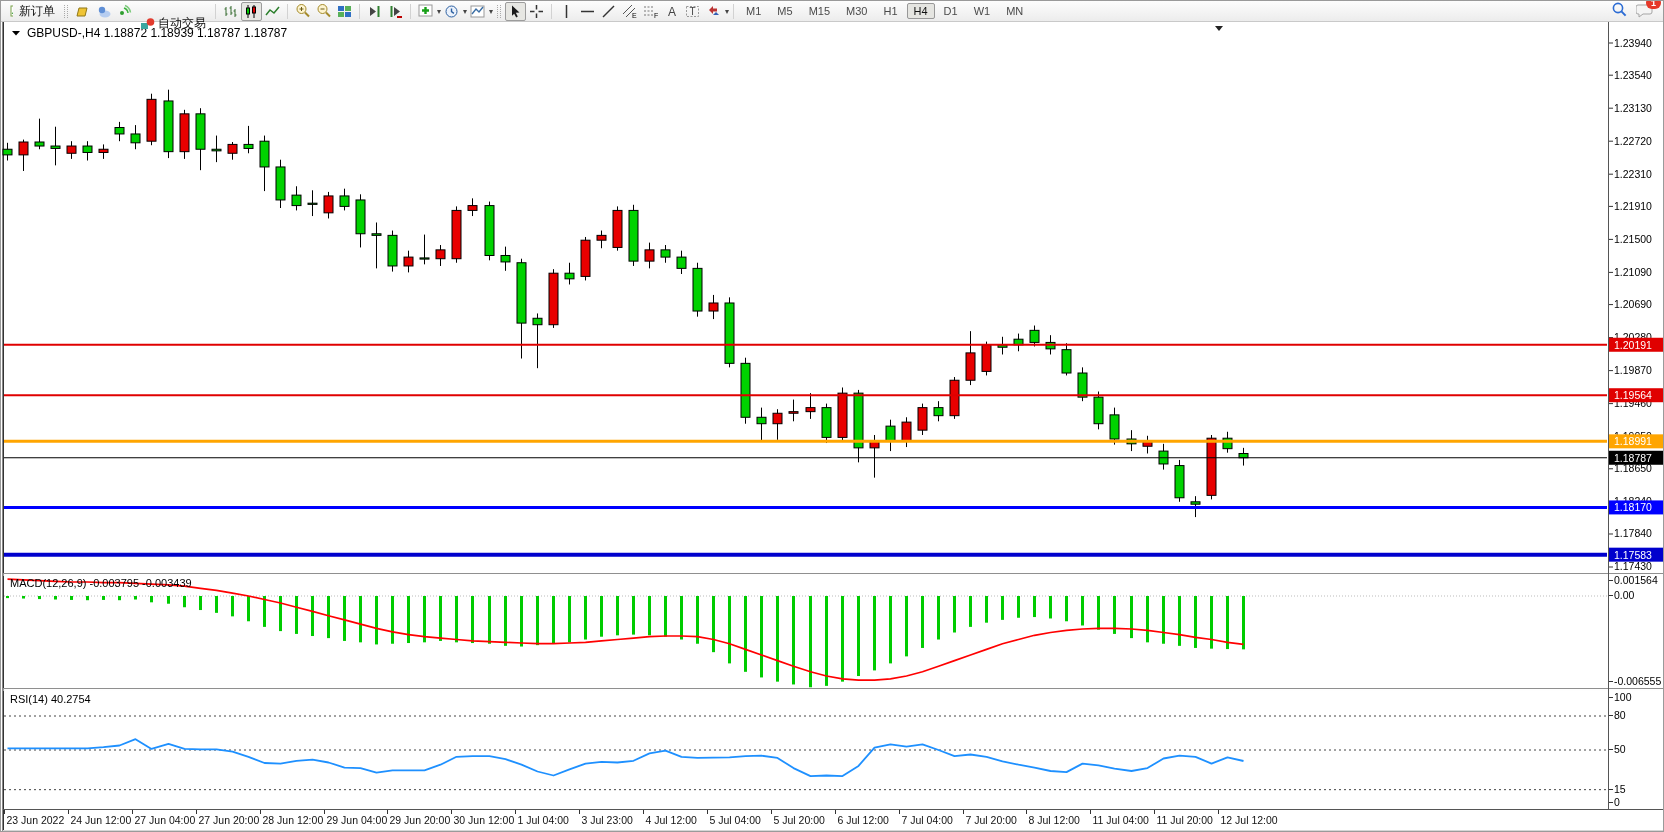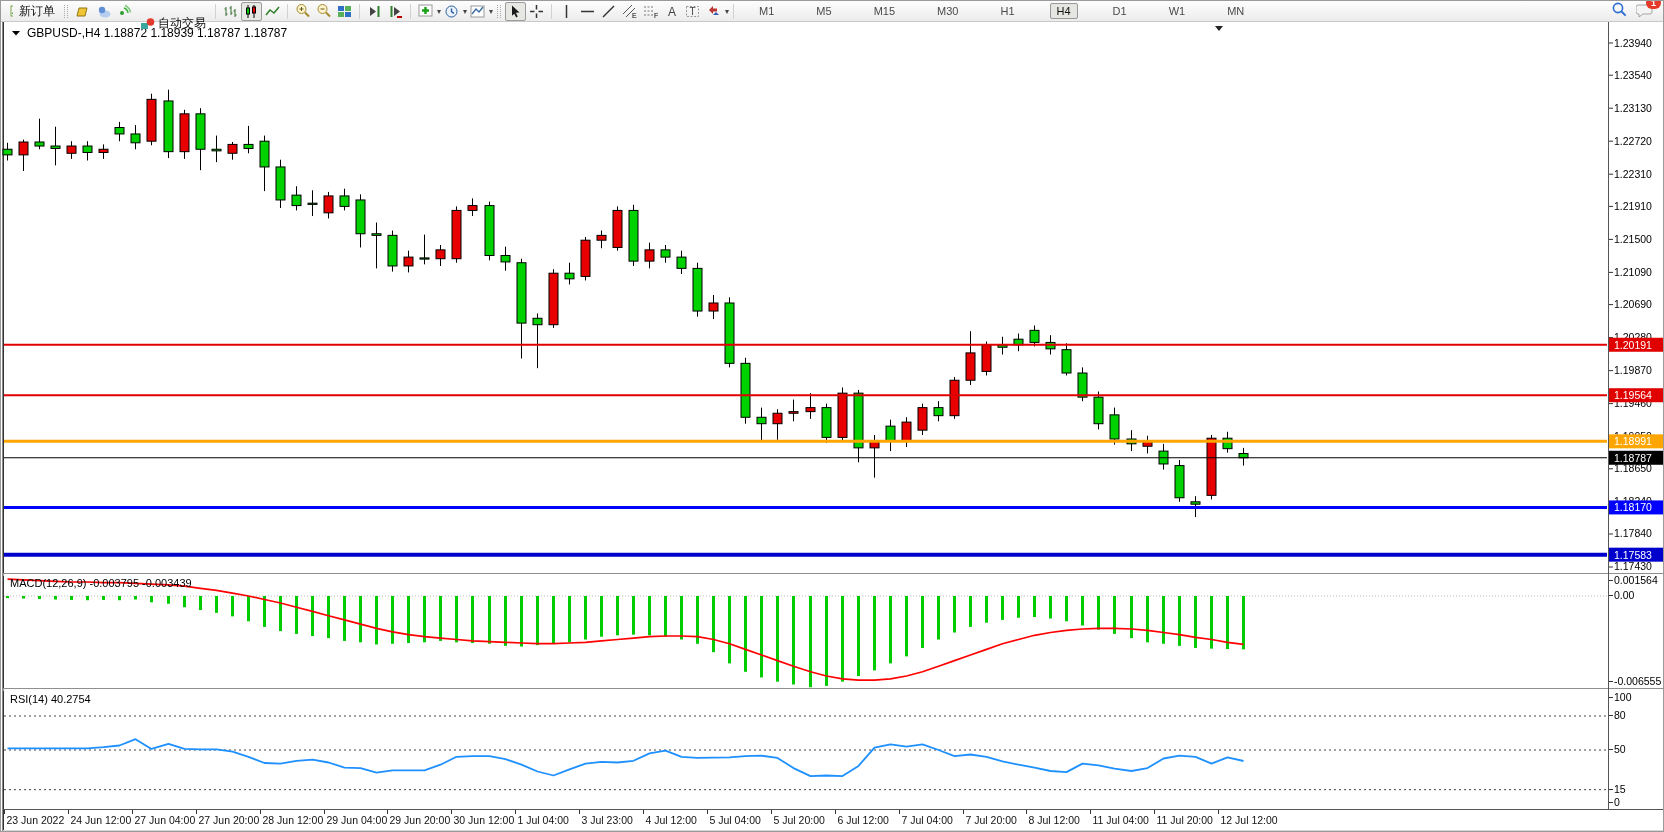--- a/index.html
+++ b/index.html
@@ -9,21 +9,21 @@
        background:linear-gradient(#fdfdfd,#ececec);border-bottom:1px solid #c9c9c9;
        display:flex;align-items:center;padding:0 3px;font-size:12px;color:#222;white-space:nowrap;}
   .grip{width:2px;height:13px;border-left:1px dotted #aaa;border-right:1px dotted #aaa;margin:0 4px;flex:none;}
   .sep{width:1px;height:15px;background:#d2d2d2;margin:0 4px;flex:none;}
   .ticon{display:inline-flex;align-items:center;justify-content:center;width:19px;height:17px;
        border:1px solid transparent;border-radius:2px;flex:none;}
   .ticon.active{background:#e7e7e3;border-color:#9c9c9c;}
   .tbtn{display:inline-flex;align-items:center;gap:3px;height:16px;padding:0 4px;flex:none;
        border:1px solid transparent;border-radius:2px;font-size:12px;color:#111;}
   .drop{font-size:8px;color:#444;margin-left:1px;flex:none;}
-  .tf{flex:none;padding:1px 6px;font-size:11px;color:#4a4a4a;border:1px solid transparent;border-radius:2px;margin:0 14px;}
+  .tf{flex:none;padding:1px 6px;font-size:11px;color:#4a4a4a;border:1px solid transparent;border-radius:2px;margin:0 1px;}
   .tf.active{background:#e5e5e1;border-color:#989898;color:#111;}
   .right-cluster{margin-left:auto;display:flex;align-items:center;gap:8px;padding-right:6px;}
   .chat-wrap{position:relative;}
   .badge{position:absolute;top:-5px;right:-7px;min-width:7px;background:#e5392a;color:#fff;
        border-radius:8px;font-size:9px;font-weight:bold;padding:1px 4px;line-height:10px;text-align:center;}
   svg text{font-family:"Liberation Sans",sans-serif;}
   #chart{position:absolute;left:0;top:0;}
 </style>
 </head>
 <body>

